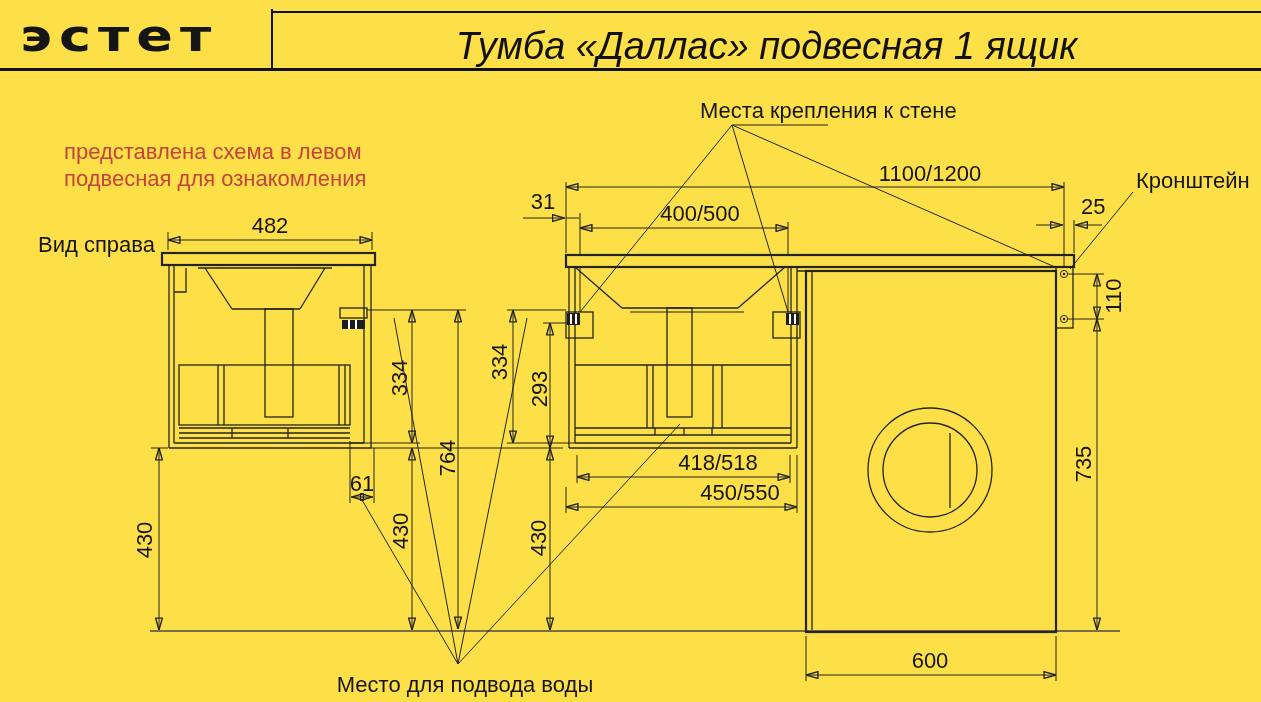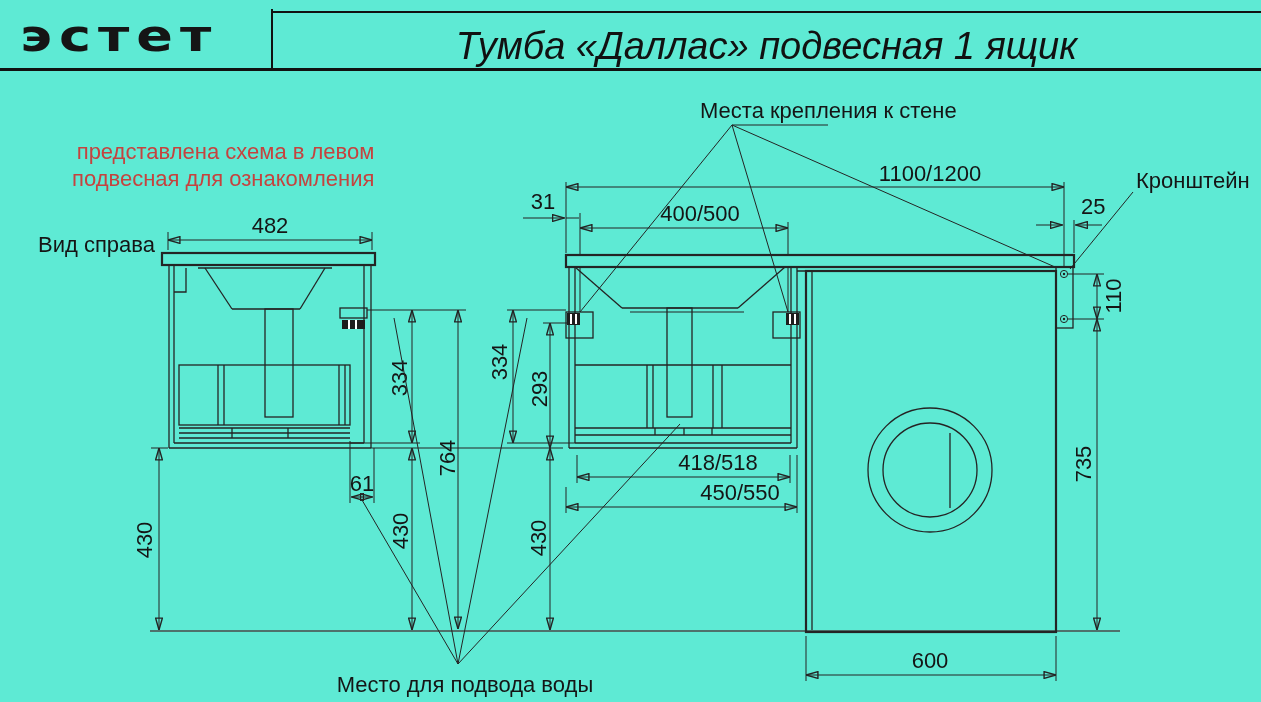--- a/index.html
+++ b/index.html
@@ -1,30 +1,30 @@
 <!DOCTYPE html>
 <html><head>
 <meta charset="utf-8">
 <style>
   html,body{margin:0;padding:0;background:#fff;}
-  #stage{position:relative;width:1261px;height:702px;background:#5eead4;overflow:hidden;
-         font-family:"Liberation Sans",sans-serif;text-align:right;}
+  #stage{position:relative;width:1261px;height:702px;background:#fde047;overflow:hidden;
+         font-family:"Liberation Sans",sans-serif;}
   
   #hdr-bottom{position:absolute;left:0;top:68px;width:1261px;height:3px;background:#111;}
   #hdr-top{position:absolute;left:272px;top:11px;width:989px;height:2px;background:#111;}
   #hdr-div{position:absolute;left:271px;top:9px;width:2px;height:60px;background:#111;}
   #logo{position:absolute;left:20px;top:6px;width:250px;height:58px;
         font-weight:bold;font-size:54px;letter-spacing:7px;color:#151515;
         transform:scaleY(.82);transform-origin:center;
         display:flex;align-items:center;font-family:"DejaVu Sans",sans-serif;}
   #title{position:absolute;left:272px;top:13px;width:989px;height:67px;
          display:flex;align-items:center;justify-content:center;
          font-style:italic;font-size:38px;color:#111;}
   
-  #note{position:absolute;left:72px;top:138px;color:#c5433f;font-size:22px;line-height:27px;}
+  #note{position:absolute;left:64px;top:138px;color:#c5433f;font-size:22px;line-height:27px;}
   
   svg{position:absolute;left:0;top:0;}
   svg line, svg path, svg rect, svg circle, svg polyline{stroke:#242424;fill:none;stroke-width:1.3;}
   .dim{marker-start:url(#arr);marker-end:url(#arr);}
   .ae{marker-end:url(#arr);}
   .thick{stroke-width:2.2;}
   .thin{stroke-width:1;}
   text{font:22px "Liberation Sans",sans-serif;fill:#151515;stroke:none;}
   .mid{text-anchor:middle;}
   .blk{fill:#1d1d1d;stroke:none;}

